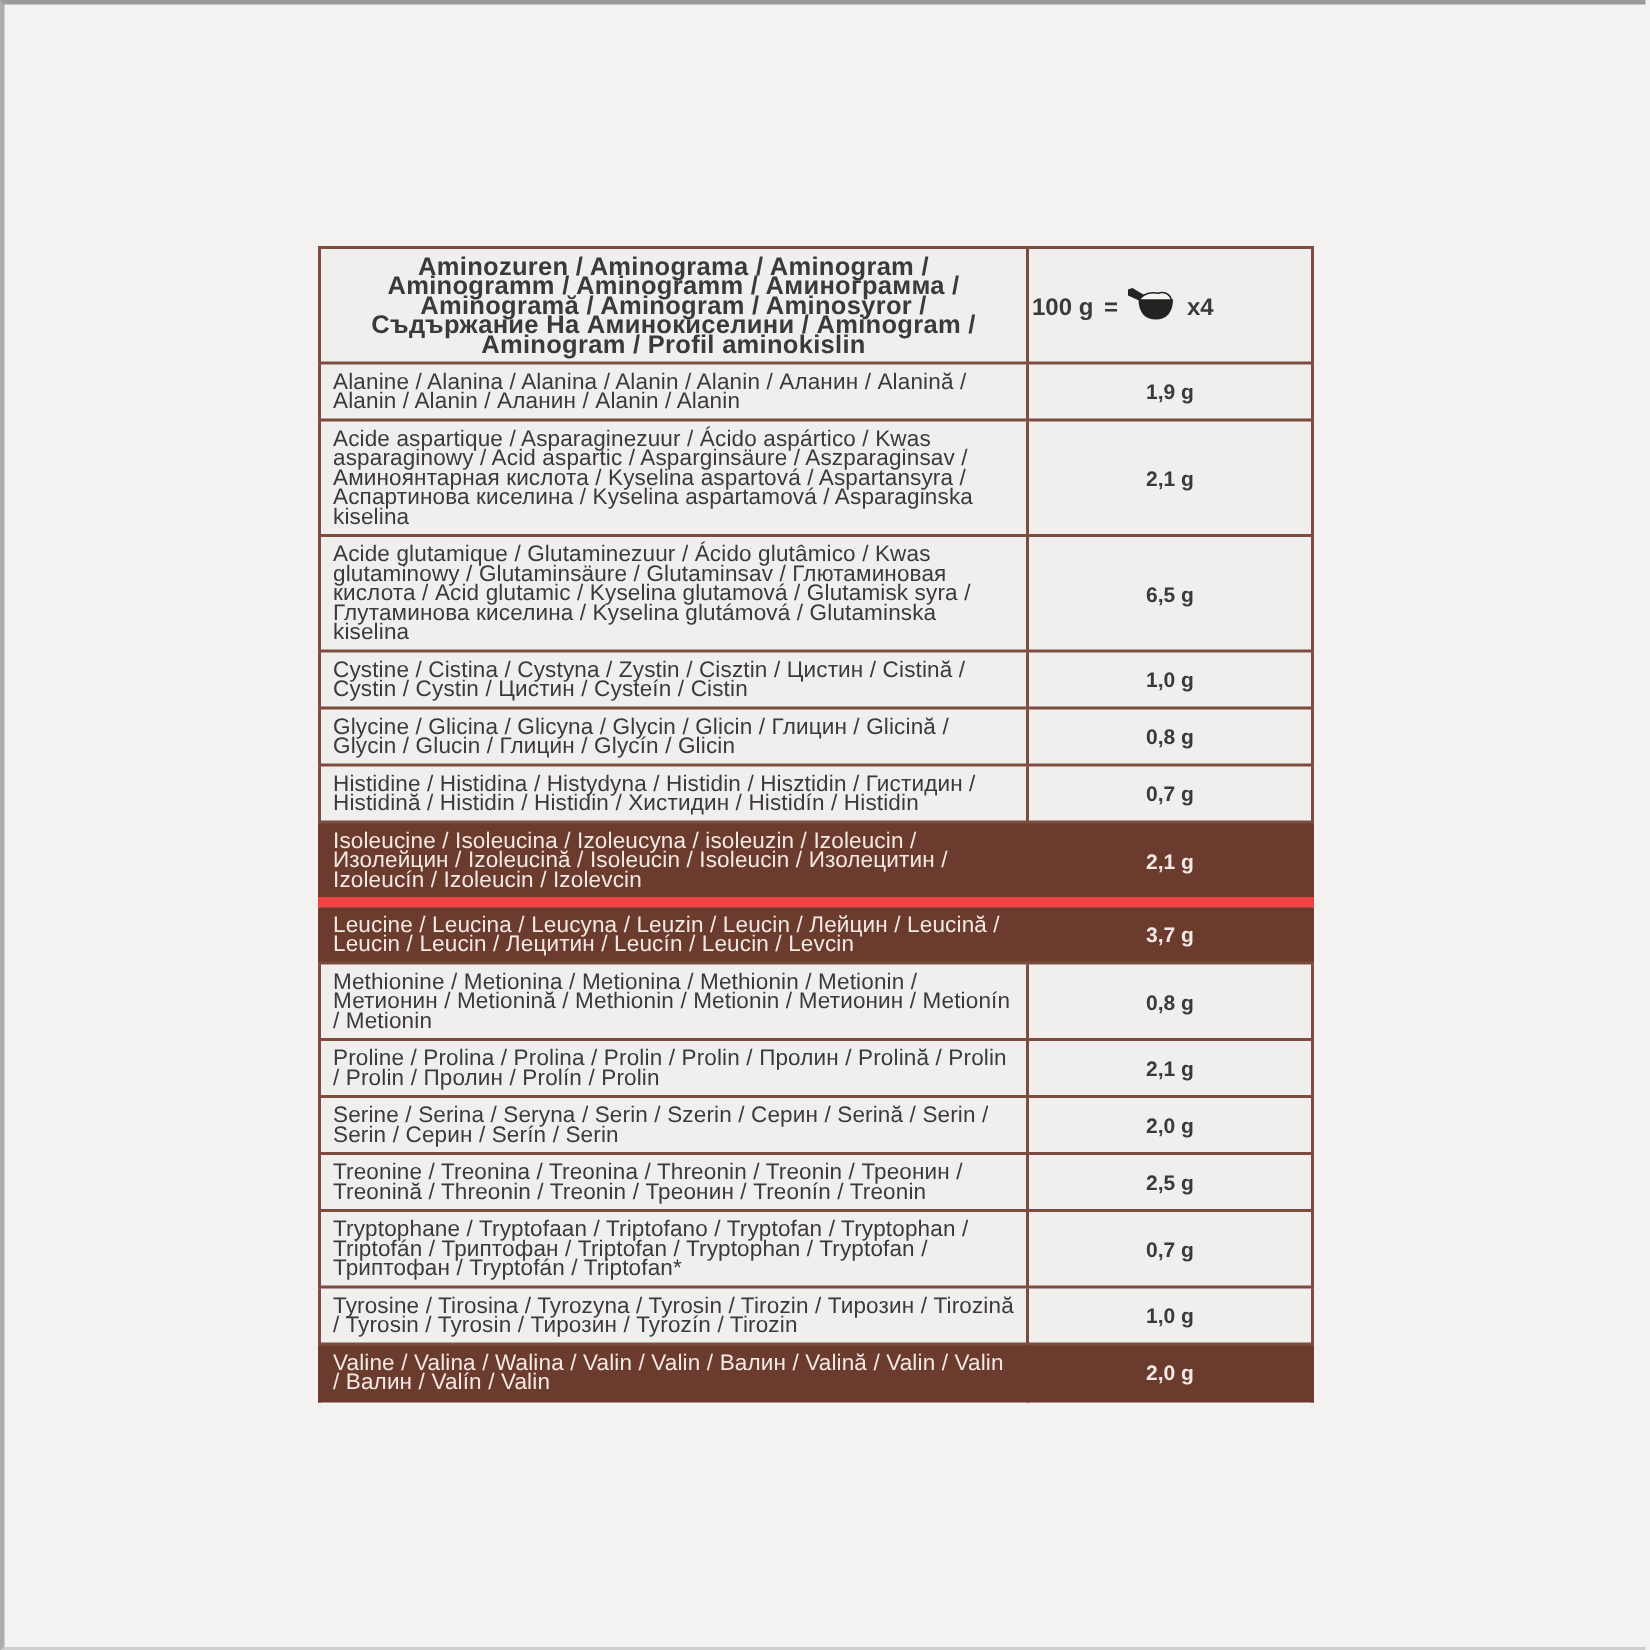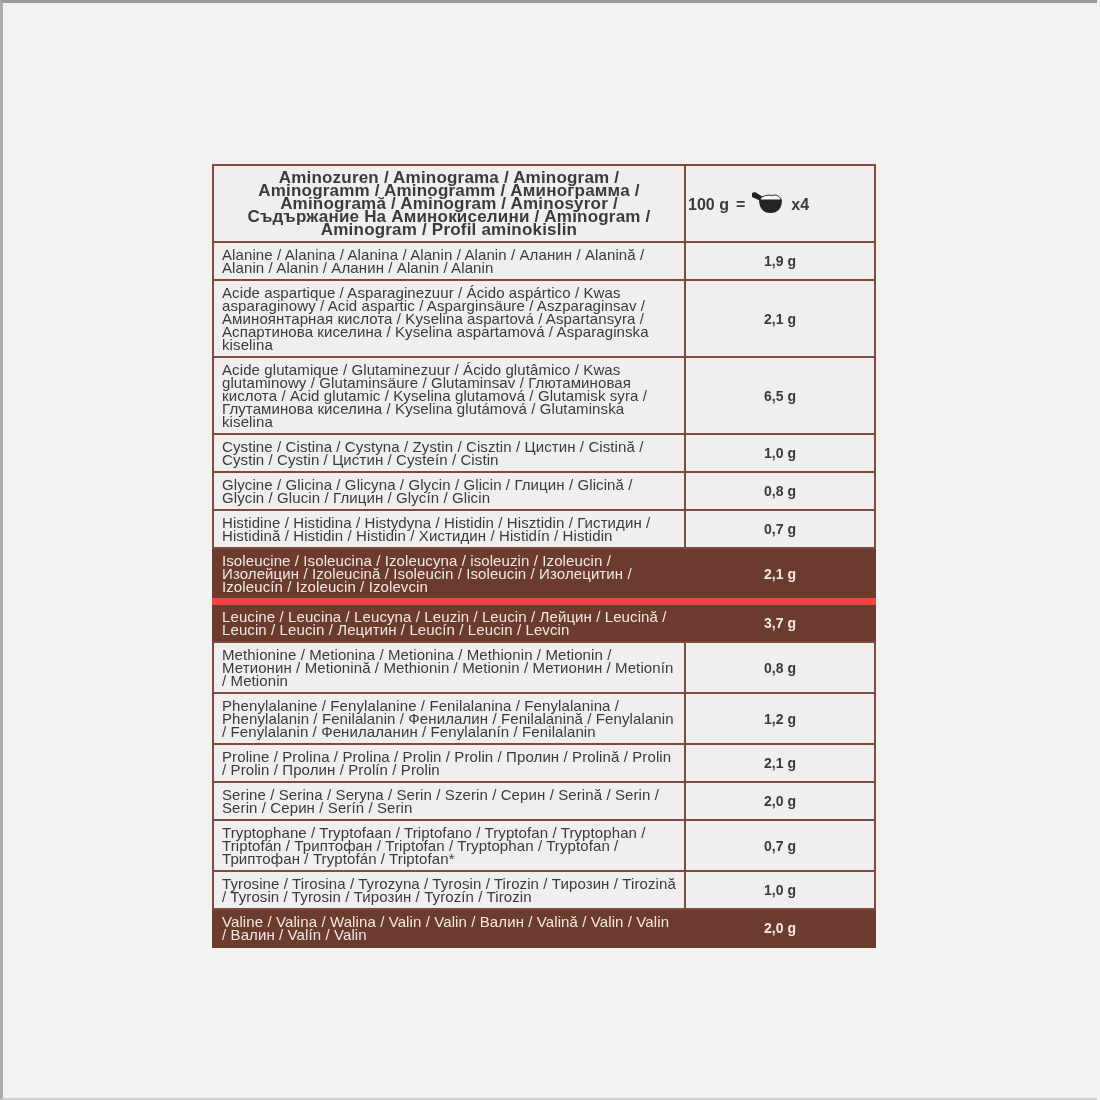--- a/index.html
+++ b/index.html
@@ -134,30 +134,30 @@
   </tr>
           <tr class="hl light-top">
     <td class="names">Leucine / Leucina / Leucyna / Leuzin / Leucin / Лейцин / Leucină / Leucin / Leucin / Лецитин / Leucín / Leucin / Levcin</td>
     <td class="val">3,7 g</td>
   </tr>
           <tr>
     <td class="names">Methionine / Metionina / Metionina / Methionin / Metionin / Метионин / Metionină / Methionin / Metionin / Метионин / Metionín / Metionin</td>
     <td class="val">0,8 g</td>
   </tr>
           <tr>
-    <td class="names">Phenylalanine / Fenylalanine / Fenilalanina / Fenylalanina / Phenylalanin / Fenilalanin / Фенилалин / Fenilalanină / Fenylalanin / Fenylalanin / Фенилаланин / Fenylalanín / Fenilalanin</td>
-    <td class="val">1,2 g</td>
-  </tr>
-          <tr>
     <td class="names">Proline / Prolina / Prolina / Prolin / Prolin / Пролин / Prolină / Prolin / Prolin / Пролин / Prolín / Prolin</td>
     <td class="val">2,1 g</td>
   </tr>
           <tr>
     <td class="names">Serine / Serina / Seryna / Serin / Szerin / Серин / Serină / Serin / Serin / Серин / Serín / Serin</td>
     <td class="val">2,0 g</td>
+  </tr>
+          <tr>
+    <td class="names">Treonine / Treonina / Treonina / Threonin / Treonin / Треонин / Treonină / Threonin / Treonin / Треонин / Treonín / Treonin</td>
+    <td class="val">2,5 g</td>
   </tr>
           <tr>
     <td class="names">Tryptophane / Tryptofaan / Triptofano / Tryptofan / Tryptophan / Triptofán / Триптофан / Triptofan / Tryptophan / Tryptofan / Триптофан / Tryptofán / Triptofan*</td>
     <td class="val">0,7 g</td>
   </tr>
           <tr>
     <td class="names">Tyrosine / Tirosina / Tyrozyna / Tyrosin / Tirozin / Тирозин / Tirozină / Tyrosin / Tyrosin / Тирозин / Tyrozín / Tirozin</td>
     <td class="val">1,0 g</td>
   </tr>
           <tr class="hl">

